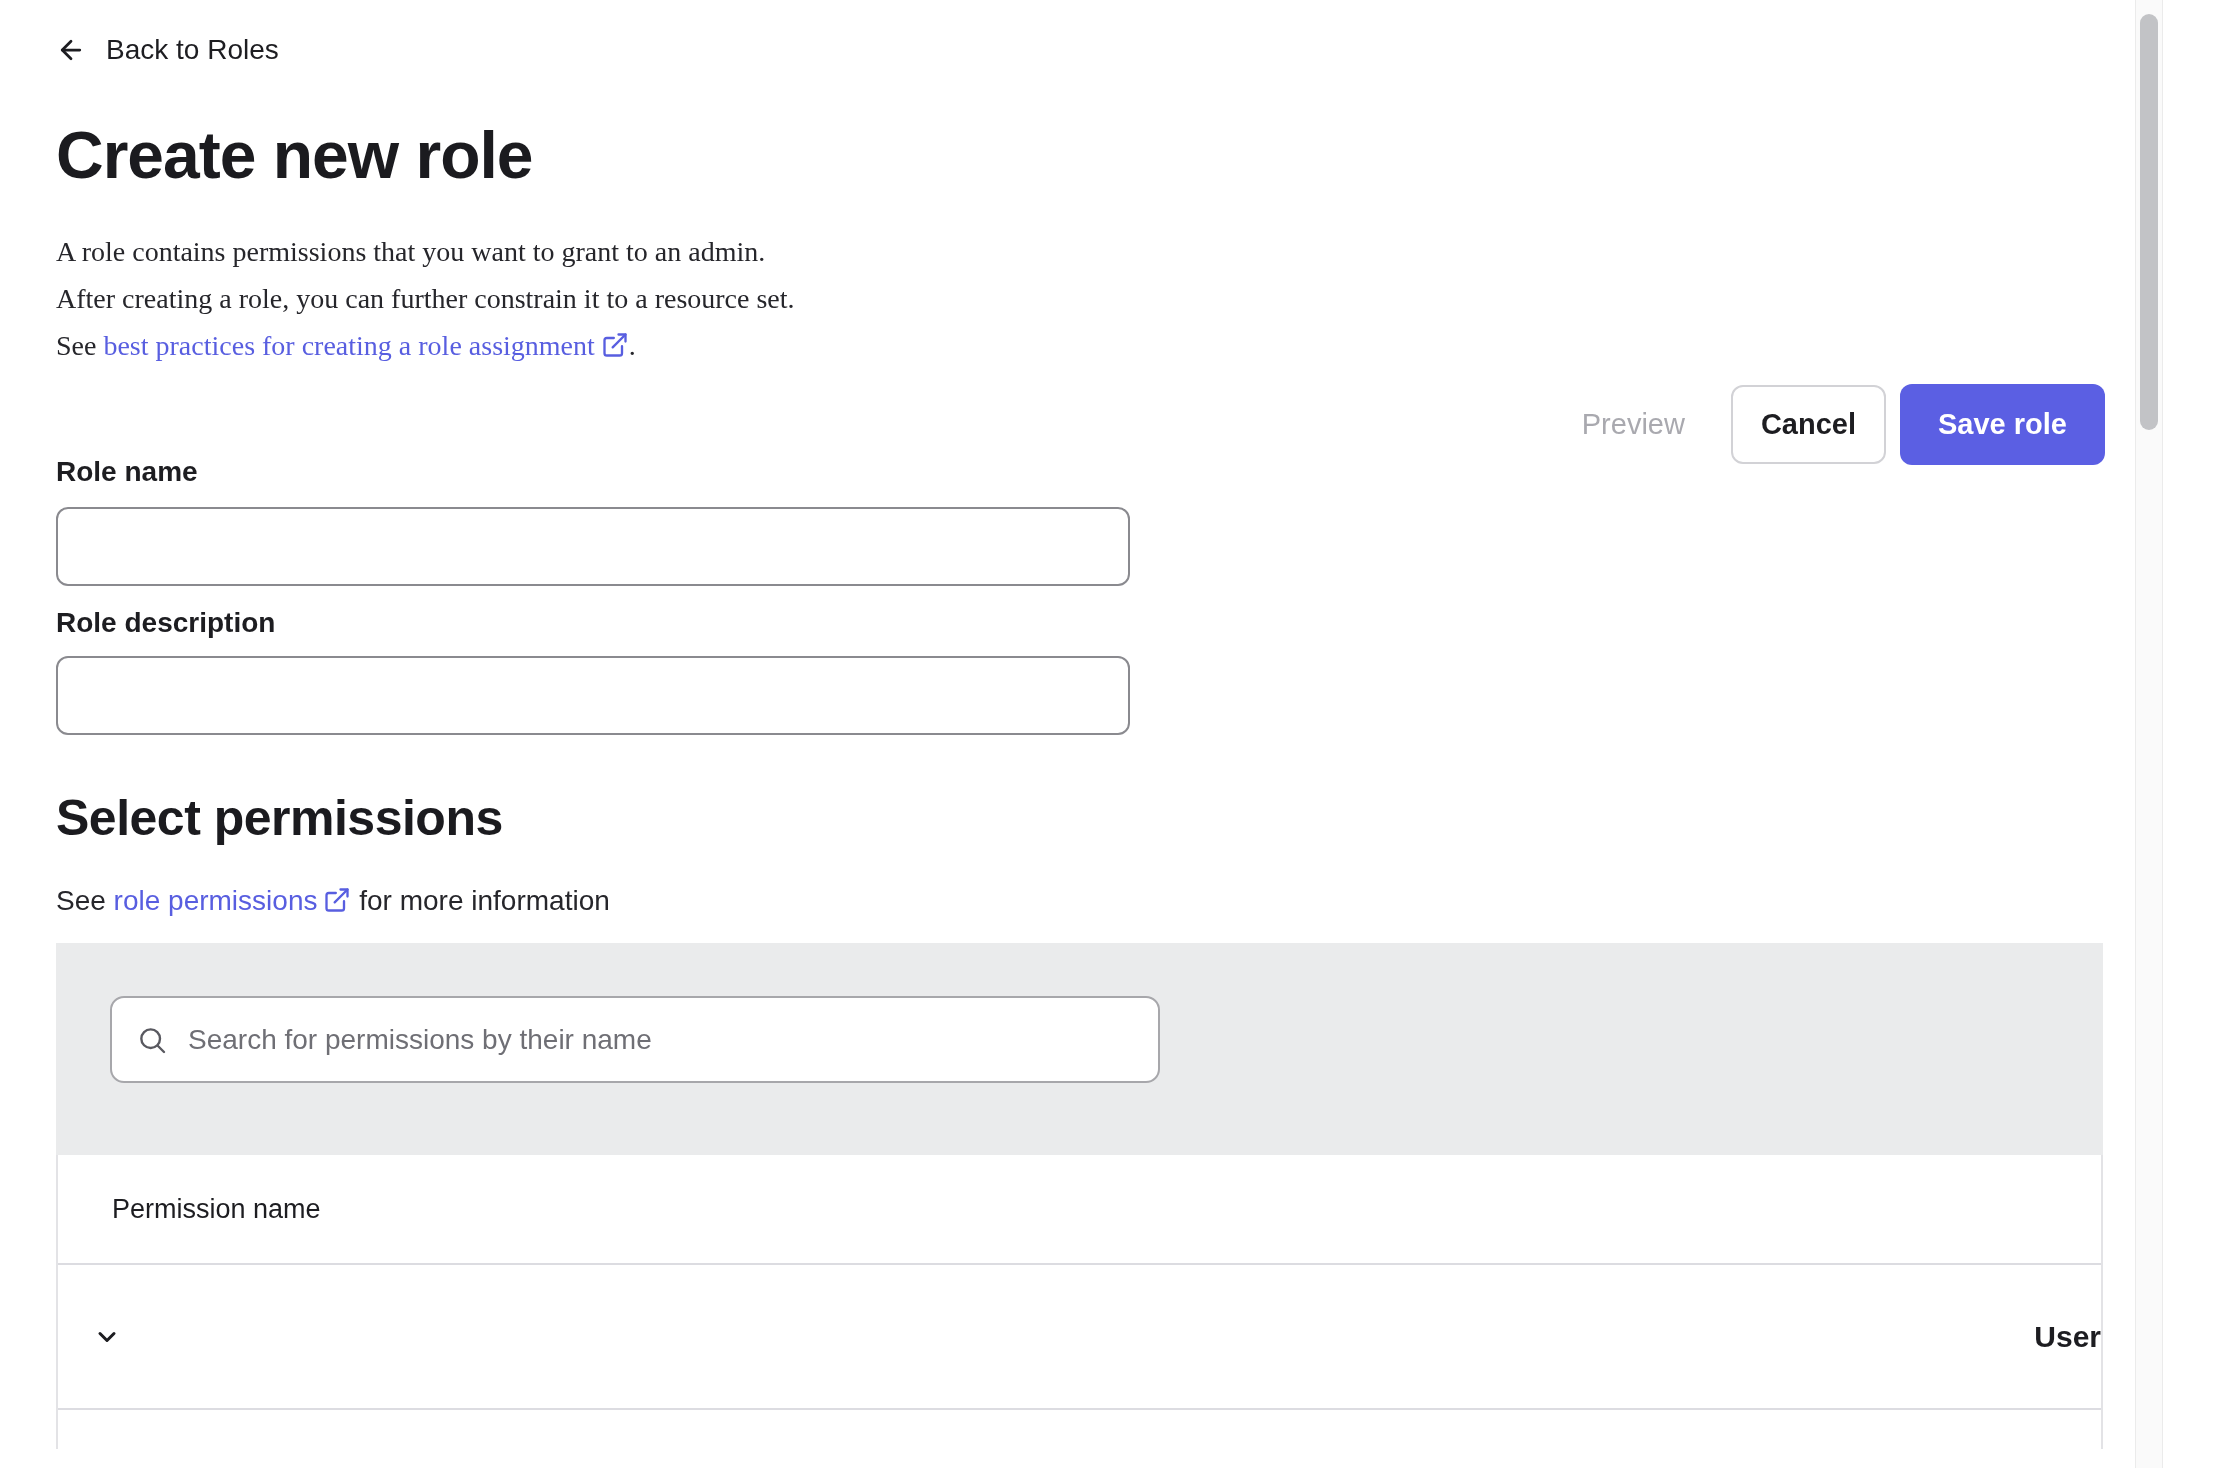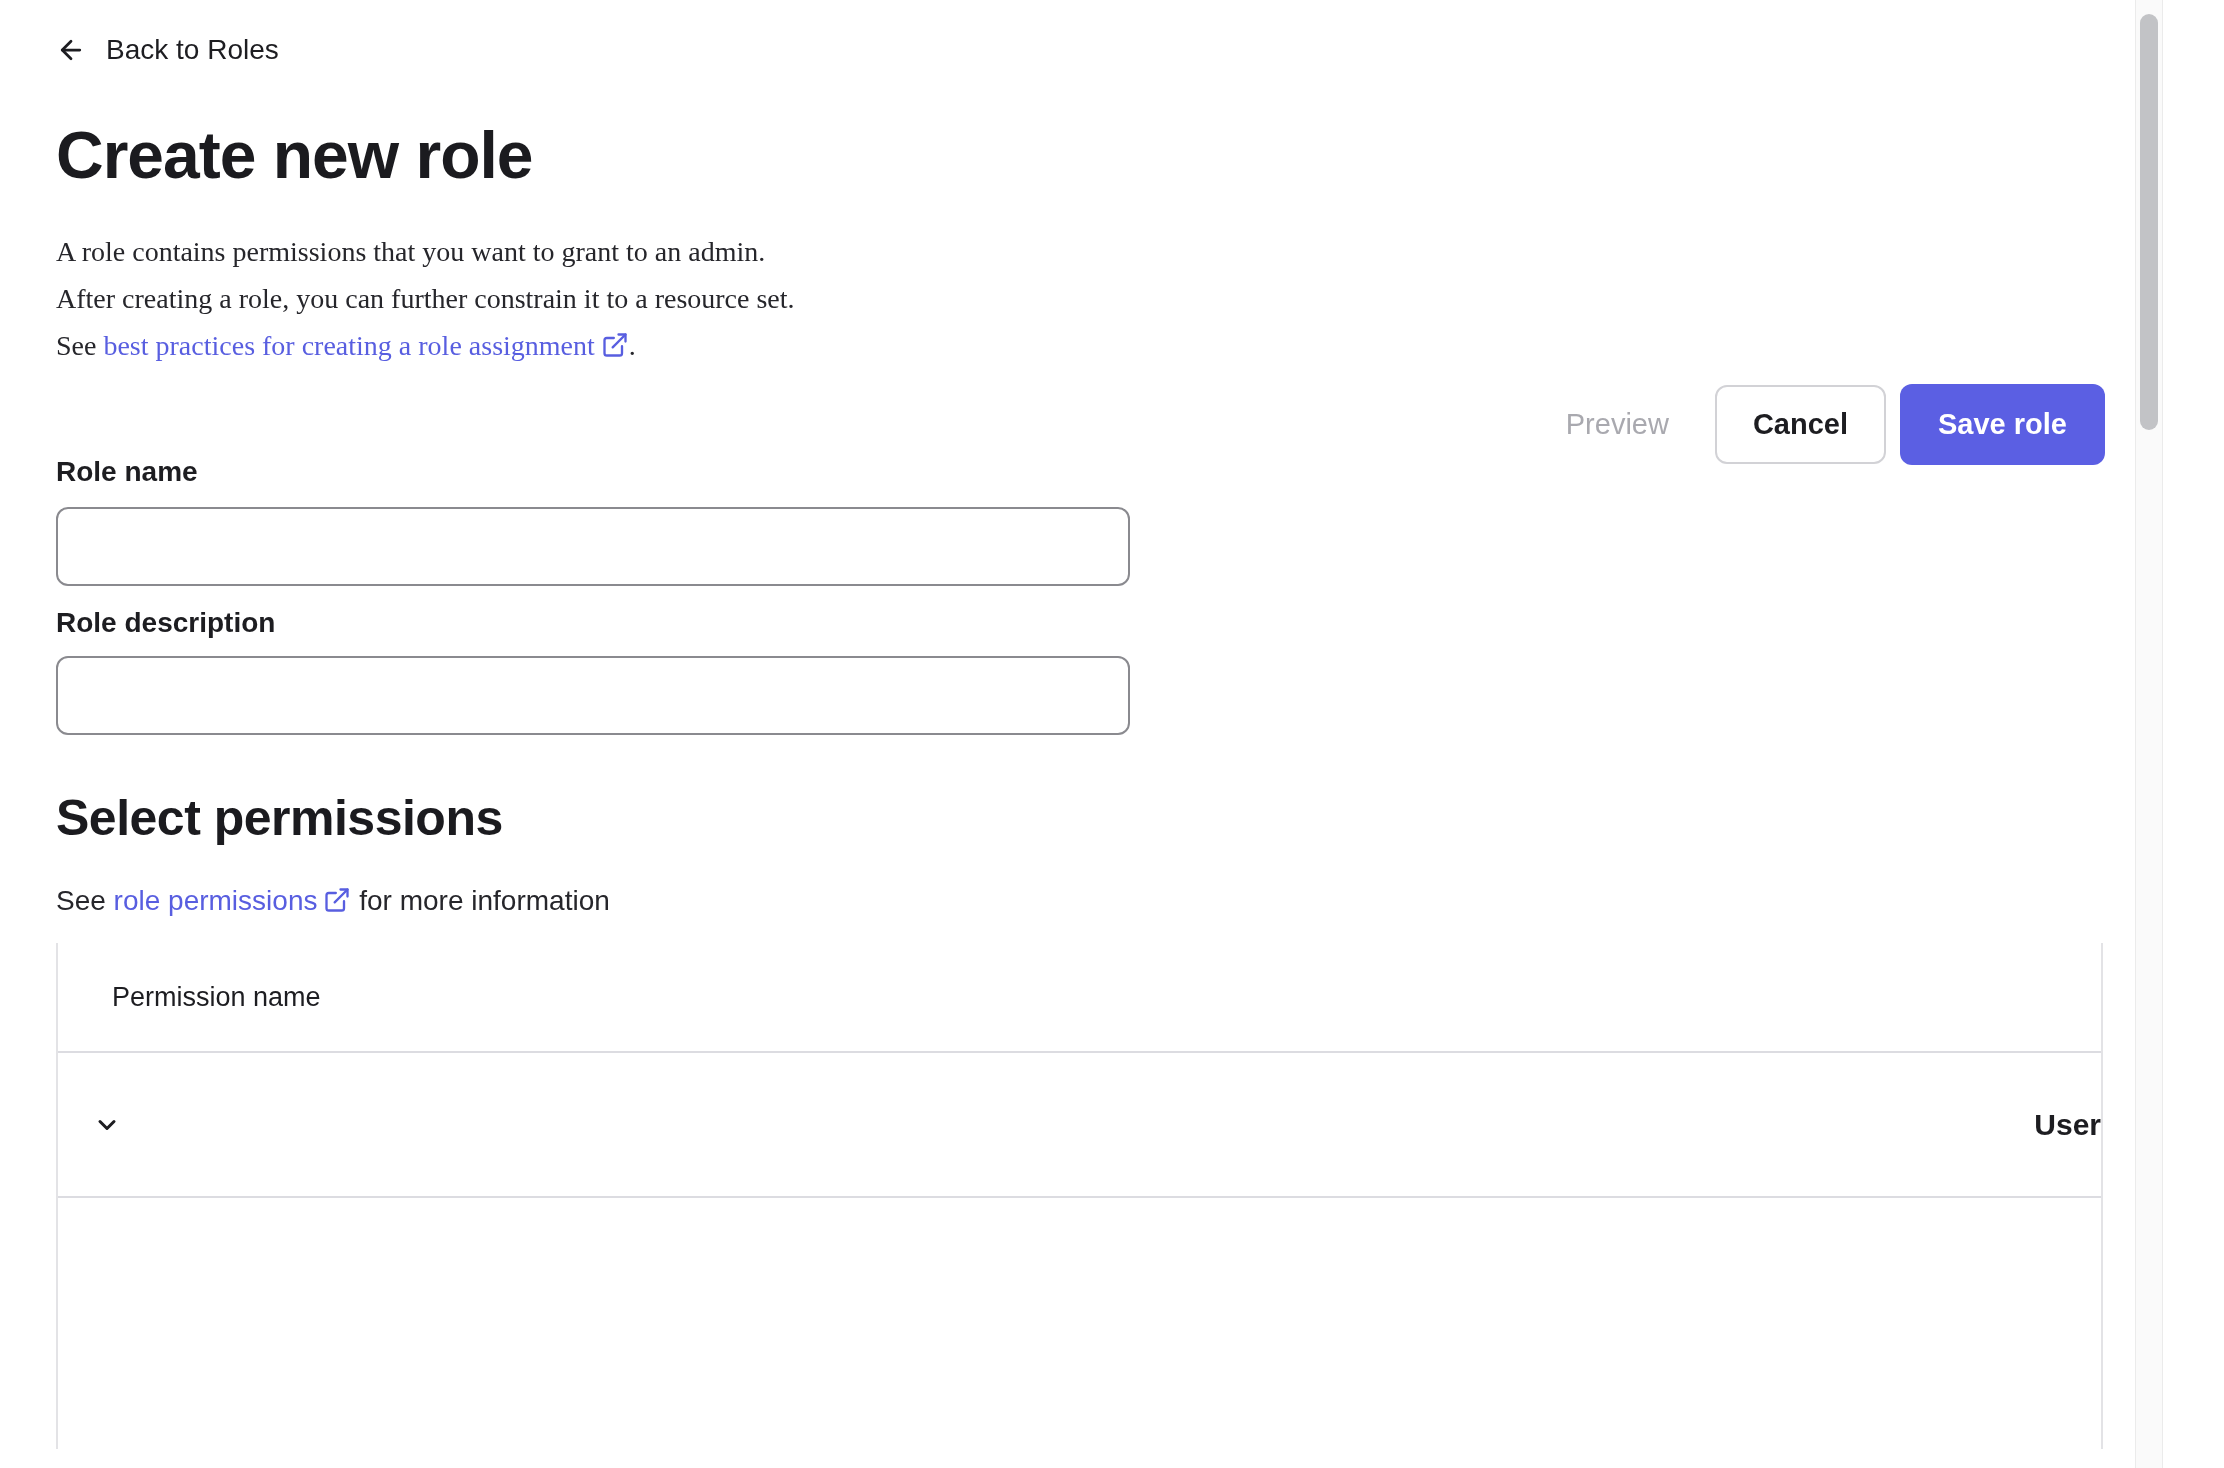--- a/index.html
+++ b/index.html
@@ -65,21 +65,21 @@
     background: transparent;
     border: none;
     color: #a9a9af;
     font-size: 29px;
     font-weight: 400;
     margin-right: 38px;
     padding: 0 8px;
   }
   .btn-secondary {
     height: 79px;
-    padding: 0 36px;
+    padding: 0 28px;
     background: #ffffff;
     border: 2px solid #d2d2d6;
     border-radius: 12px;
     font-size: 29px;
     font-weight: 700;
     color: #1d1d21;
     margin-right: 14px;
   }
   .btn-primary {
     height: 81px;
@@ -263,20 +263,29 @@
 
   <div class="info-line">
     <span>See </span><a class="inline-link"><span>role permissions</span><svg class="ext-icon" width="28" height="28" viewBox="0 0 24 24" fill="none" stroke="#585ee0" stroke-width="2" stroke-linecap="round" stroke-linejoin="round">
           <path d="M18 13v6a2 2 0 0 1-2 2H5a2 2 0 0 1-2-2V8a2 2 0 0 1 2-2h6"></path>
           <polyline points="15 3 21 3 21 9"></polyline>
           <line x1="10" y1="14" x2="21" y2="3"></line>
         </svg></a><span> for more information</span>
   </div>
 
   <div class="panel">
+    <div class="panel-head">
+      <div class="search-box">
+        <svg width="32" height="32" viewBox="0 0 24 24" fill="none" stroke="#595960" stroke-width="1.8" stroke-linecap="round">
+            <circle cx="11" cy="11" r="7"></circle>
+            <line x1="16.3" y1="16.3" x2="21" y2="21"></line>
+          </svg>
+        <input type="text" placeholder="Search for permissions by their name" style="">
+      </div>
+    </div>
     <div class="table">
       <div class="row header">
         <span>Permission name</span>
       </div>
       <div class="row group">
         <svg width="28" height="28" viewBox="0 0 24 24" fill="none" stroke="#1d1d21" stroke-width="2.6" stroke-linecap="round" stroke-linejoin="round">
             <polyline points="6 9 12 15 18 9"></polyline>
           </svg>
         <span>User</span>
       </div>

